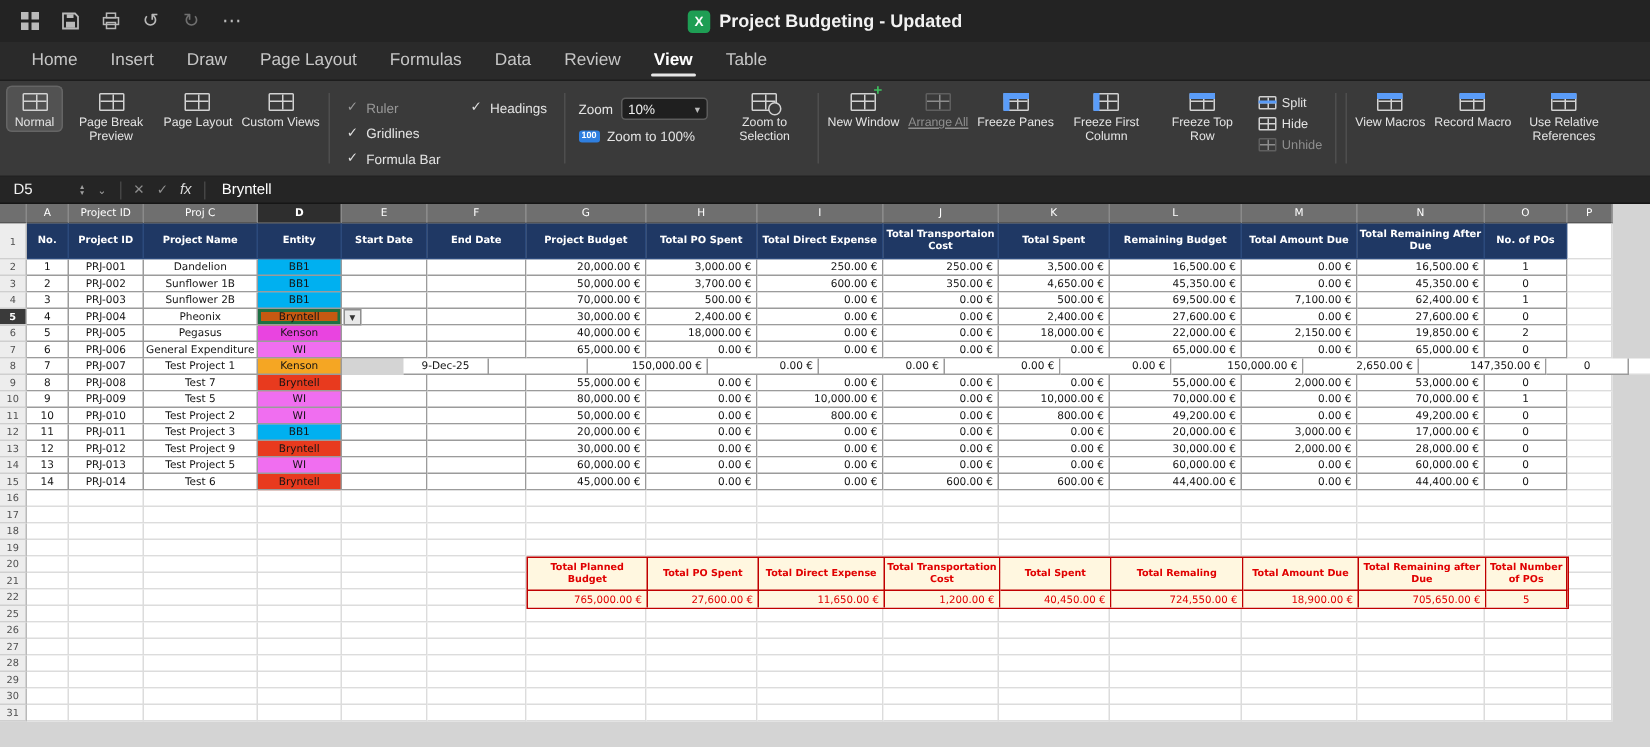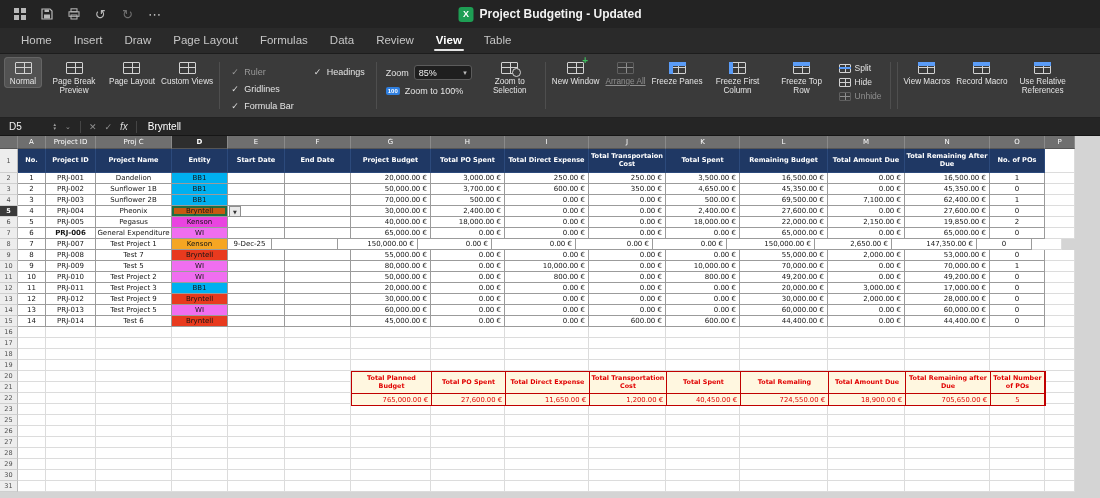--- a/index.html
+++ b/index.html
@@ -175,21 +175,21 @@
       <div class="chk">
         <div class="mark">✓</div>
         <div>Headings</div>
       </div>
     </div>
   <div class="rsep"></div>
   <div class="zoomcol">
     <div class="zoomrow">
       <span>Zoom</span>
       <span class="zsel">
-        <span>85%</span>
+        <span>10%</span>
         <span class="chev">▾</span>
       </span>
     </div>
     <div class="zoomrow">
       <span class="b100">100</span>
       <span>Zoom to 100%</span>
     </div>
   </div>
   <div class="rgroup">
     <div class="bigbtn">
@@ -400,21 +400,21 @@
       <div class="c d money" style="width: 74px; height: 11px;">18,000.00 €</div>
       <div class="c d money" style="width: 88px; height: 11px;">22,000.00 €</div>
       <div class="c d money" style="width: 77px; height: 11px;">2,150.00 €</div>
       <div class="c d money" style="width: 85px; height: 11px;">19,850.00 €</div>
       <div class="c d" style="width: 55px; height: 11px;">2</div>
       <div class="c d outside" style="width: 30px; height: 11px;"></div>
     </div>
     <div class="row">
       <div class="c g" style="width: 18px; height: 11px;">7</div>
       <div class="c d" style="width: 28px; height: 11px;">6</div>
-      <div class="c d" style="width: 50px; height: 11px; font-weight: bold;">PRJ-006</div>
+      <div class="c d" style="width: 50px; height: 11px;">PRJ-006</div>
       <div class="c d" style="width: 76px; height: 11px;">General Expenditure</div>
       <div class="c d" style="width: 56px; height: 11px; background: rgb(240, 110, 240);">WI</div>
       <div class="c d" style="width: 57px; height: 11px;"></div>
       <div class="c d" style="width: 66px; height: 11px;"></div>
       <div class="c d money" style="width: 80px; height: 11px;">65,000.00 €</div>
       <div class="c d money" style="width: 74px; height: 11px;">0.00 €</div>
       <div class="c d money" style="width: 84px; height: 11px;">0.00 €</div>
       <div class="c d money" style="width: 77px; height: 11px;">0.00 €</div>
       <div class="c d money" style="width: 74px; height: 11px;">0.00 €</div>
       <div class="c d money" style="width: 88px; height: 11px;">65,000.00 €</div>
@@ -422,21 +422,21 @@
       <div class="c d money" style="width: 85px; height: 11px;">65,000.00 €</div>
       <div class="c d" style="width: 55px; height: 11px;">0</div>
       <div class="c d outside" style="width: 30px; height: 11px;"></div>
     </div>
     <div class="row">
       <div class="c g" style="width: 18px; height: 11px;">8</div>
       <div class="c d" style="width: 28px; height: 11px;">7</div>
       <div class="c d" style="width: 50px; height: 11px;">PRJ-007</div>
       <div class="c d" style="width: 76px; height: 11px;">Test Project 1</div>
       <div class="c d" style="width: 56px; height: 11px; background: rgb(245, 166, 35);">Kenson</div>
-      <div class="c d" style="width: 44px; height: 11px;">9-Dec-25</div>
+      <div class="c d" style="width: 57px; height: 11px; margin-left: 41px;">9-Dec-25</div>
       <div class="c d" style="width: 66px; height: 11px;"></div>
       <div class="c d money" style="width: 80px; height: 11px;">150,000.00 €</div>
       <div class="c d money" style="width: 74px; height: 11px;">0.00 €</div>
       <div class="c d money" style="width: 84px; height: 11px;">0.00 €</div>
       <div class="c d money" style="width: 77px; height: 11px;">0.00 €</div>
       <div class="c d money" style="width: 74px; height: 11px;">0.00 €</div>
       <div class="c d money" style="width: 88px; height: 11px;">150,000.00 €</div>
       <div class="c d money" style="width: 77px; height: 11px;">2,650.00 €</div>
       <div class="c d money" style="width: 85px; height: 11px;">147,350.00 €</div>
       <div class="c d" style="width: 55px; height: 11px;">0</div>
@@ -684,39 +684,20 @@
       <div class="c e" style="width: 77px; height: 11px;"></div>
       <div class="c e" style="width: 74px; height: 11px;"></div>
       <div class="c e" style="width: 88px; height: 11px;"></div>
       <div class="c e" style="width: 77px; height: 11px;"></div>
       <div class="c e" style="width: 85px; height: 11px;"></div>
       <div class="c e" style="width: 55px; height: 11px;"></div>
       <div class="c e" style="width: 30px; height: 11px;"></div>
     </div>
     <div class="row">
       <div class="c g" style="width: 18px; height: 11px;">22</div>
-      <div class="c e" style="width: 28px; height: 11px;"></div>
-      <div class="c e" style="width: 50px; height: 11px;"></div>
-      <div class="c e" style="width: 76px; height: 11px;"></div>
-      <div class="c e" style="width: 56px; height: 11px;"></div>
-      <div class="c e" style="width: 57px; height: 11px;"></div>
-      <div class="c e" style="width: 66px; height: 11px;"></div>
-      <div class="c e" style="width: 80px; height: 11px;"></div>
-      <div class="c e" style="width: 74px; height: 11px;"></div>
-      <div class="c e" style="width: 84px; height: 11px;"></div>
-      <div class="c e" style="width: 77px; height: 11px;"></div>
-      <div class="c e" style="width: 74px; height: 11px;"></div>
-      <div class="c e" style="width: 88px; height: 11px;"></div>
-      <div class="c e" style="width: 77px; height: 11px;"></div>
-      <div class="c e" style="width: 85px; height: 11px;"></div>
-      <div class="c e" style="width: 55px; height: 11px;"></div>
-      <div class="c e" style="width: 30px; height: 11px;"></div>
-    </div>
-    <div class="row">
-      <div class="c g" style="width: 18px; height: 11px;">23</div>
       <div class="c e" style="width: 28px; height: 11px;"></div>
       <div class="c e" style="width: 50px; height: 11px;"></div>
       <div class="c e" style="width: 76px; height: 11px;"></div>
       <div class="c e" style="width: 56px; height: 11px;"></div>
       <div class="c e" style="width: 57px; height: 11px;"></div>
       <div class="c e" style="width: 66px; height: 11px;"></div>
       <div class="c e" style="width: 80px; height: 11px;"></div>
       <div class="c e" style="width: 74px; height: 11px;"></div>
       <div class="c e" style="width: 84px; height: 11px;"></div>
       <div class="c e" style="width: 77px; height: 11px;"></div>

